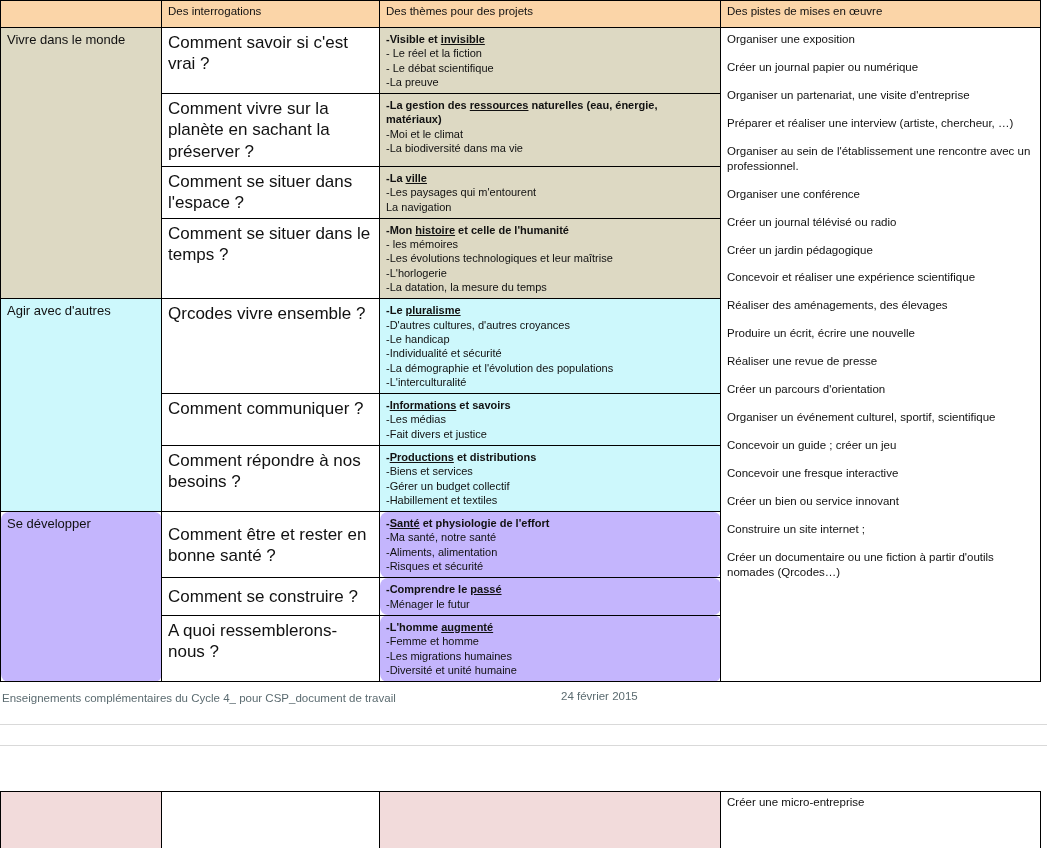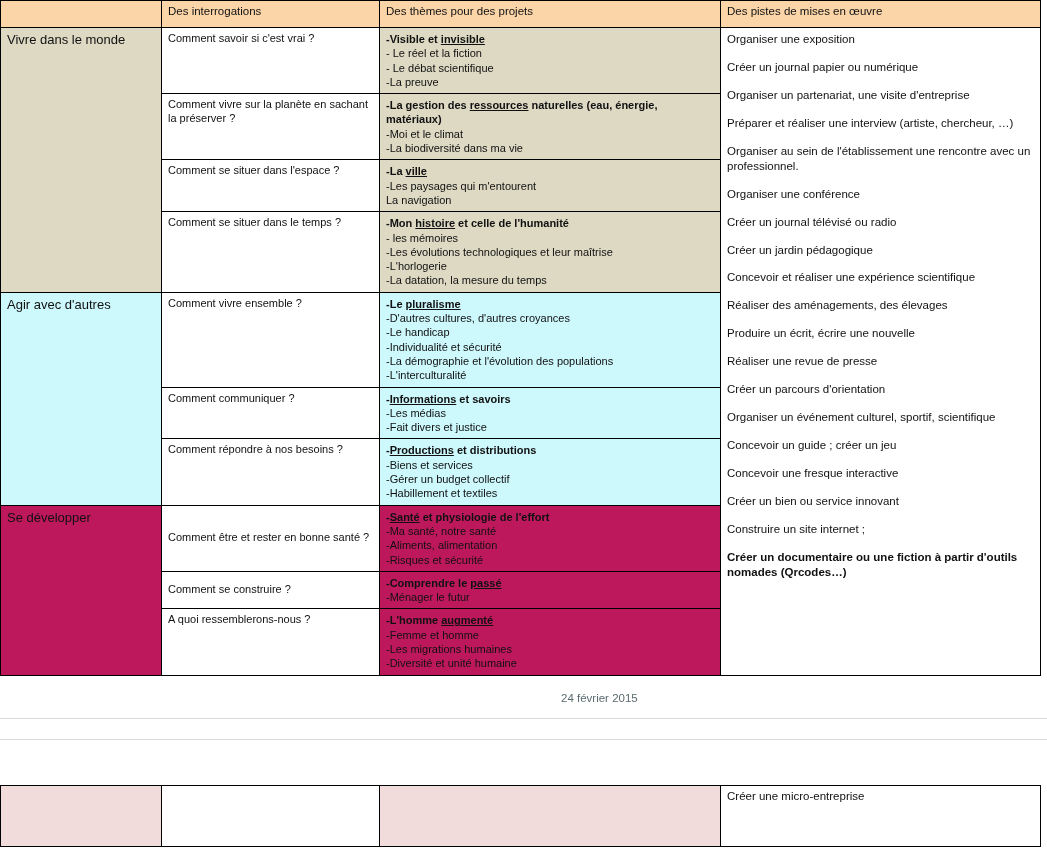--- a/index.html
+++ b/index.html
@@ -43,66 +43,66 @@
     background: #fbd5a8;
     text-align: center;
     font-weight: bold;
     font-size: 11.5px;
     padding: 5px 4px;
     height: 18px;
   }
 
   .theme-cell { background: #ddd9c3; }
   .theme-cell-b { background: #cdf8fc; }
-  .theme-cell-c { background: #be185d; }
+  .theme-cell-c { background: #c4b5fd; border-radius: 8px; }
 
   td.rowlabel {
     text-align: center;
     vertical-align: middle;
     font-weight: bold;
     font-size: 13px;
   }
   td.q {
     background: #ffffff;
-    font-size: 11px;
+    font-size: 17px;
     line-height: 1.25;
   }
   td.q.mid { vertical-align: middle; }
   td.themes {
     font-size: 11px;
     line-height: 1.3;
   }
   td.pistes {
     background: #ffffff;
     font-size: 11.5px;
     line-height: 1.3;
     vertical-align: top;
   }
   .b { font-weight: bold; }
   .u { text-decoration: underline; }
   .line { display: block; }
   .piste-line { display: block; margin-bottom: 13px; }
-  .piste-line:last-child { margin-bottom: 0; font-weight: bold; }
+  .piste-line:last-child { margin-bottom: 0; }
 
   .footer {
     position: relative;
     width: 1040px;
     height: 34px;
     color: #5b6b70;
     font-size: 11.5px;
   }
   .footer .f-left {
     position: absolute;
     left: 2px;
     top: 10px;
   }
   .footer .f-date {
     position: absolute;
     left: 561px;
-    top: 16px;
+    top: 8px;
   }
 
   .gap-band {
     width: 1047px;
     height: 22px;
     background: #ffffff;
     border-top: 1px solid #d9d9d9;
     border-bottom: 1px solid #d9d9d9;
     box-sizing: border-box;
     margin-top: 8px;
@@ -206,21 +206,21 @@
           <span class="line">- les mémoires</span>
           <span class="line">-Les évolutions technologiques et leur maîtrise</span>
           <span class="line">-L'horlogerie</span>
           <span class="line">-La datation, la mesure du temps</span>
         </td>
       </tr>
 
       <tr>
         <td class="rowlabel theme-cell-b" rowspan="3">Agir avec d'autres</td>
         <td class="q">
-          <span class="line">Comment vivre ensemble ?</span>
+          <span class="line">Qrcodes vivre ensemble ?</span>
         </td>
         <td class="themes theme-cell-b">
           <span class="line b">-Le <span class="u">pluralisme</span></span>
           <span class="line">-D'autres cultures, d'autres croyances</span>
           <span class="line">-Le handicap</span>
           <span class="line">-Individualité et sécurité</span>
           <span class="line">-La démographie et l'évolution des populations</span>
           <span class="line">-L'interculturalité</span>
         </td>
       </tr>
@@ -275,20 +275,21 @@
           <span class="line b">-L'homme <span class="u">augmenté</span></span>
           <span class="line">-Femme et homme</span>
           <span class="line">-Les migrations humaines</span>
           <span class="line">-Diversité et unité humaine</span>
         </td>
       </tr>
     </tbody>
   </table>
 
   <div class="footer">
+    <span class="f-left">Enseignements complémentaires du Cycle 4_ pour CSP_document de travail</span>
     <span class="f-date">24 février 2015</span>
   </div>
 
   <div class="gap-band"></div>
 
   <div class="spacer"></div>
 
   <table class="grid2">
     <colgroup>
       <col class="c1">

